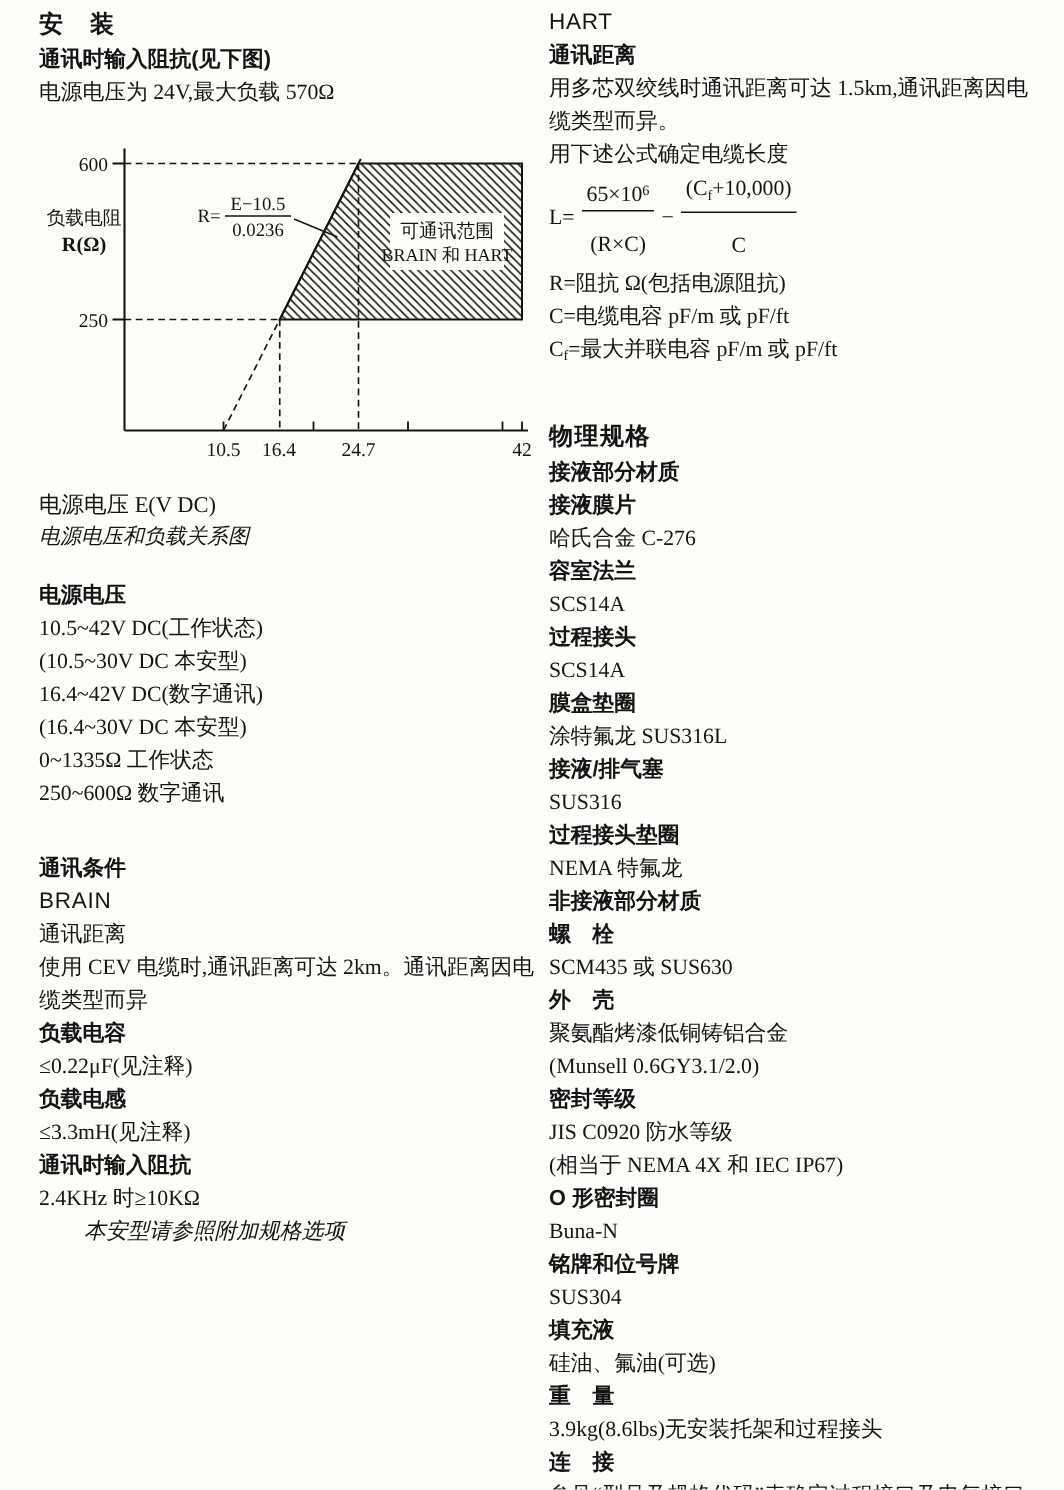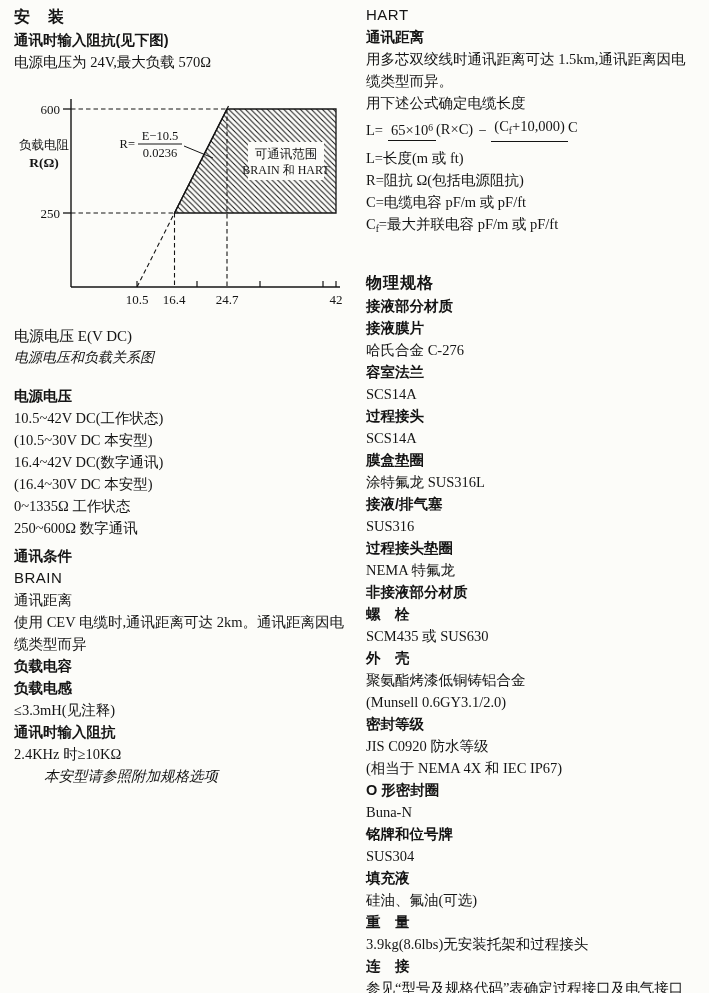--- a/index.html
+++ b/index.html
@@ -3,39 +3,39 @@
 <meta charset="utf-8">
 <style>
   *{margin:0;padding:0;box-sizing:border-box}
   html,body{width:709px;height:993px}
   body{
     background:#fcfcf9;color:#141414;
     font-family:"Liberation Serif",serif;
     position:relative;overflow:hidden;
   }
   .col{position:absolute;top:0}
-  #left-col{left:14px;width:350px;padding-top:4px}
+  #left-col{left:26px;width:350px;padding-top:4px}
   #right-col{left:366px;width:340px;padding-top:4px}
 
   .h1{font-family:"Liberation Sans",sans-serif;font-weight:bold;font-size:16px;line-height:25px;letter-spacing:1px}
   .h2{font-family:"Liberation Sans",sans-serif;font-weight:bold;font-size:14.5px;line-height:22px}
   .latin-h{font-family:"Liberation Sans",sans-serif;font-size:15px;line-height:22px;letter-spacing:.5px}
   .line{font-size:14.5px;line-height:22px}
   .kai{font-style:italic}
   .indent{padding-left:30px}
   .center{text-align:left}
-  .mt8{margin-top:8px}.mt14{margin-top:30px}.mt16{margin-top:16px}.mt18{margin-top:6px}
+  .mt8{margin-top:8px}.mt14{margin-top:30px}.mt16{margin-top:16px}.mt18{margin-top:28px}
 
   .chart-wrap{margin-top:14px}
   svg text{font-family:"Liberation Serif",serif;fill:#141414}
 
   .formula{display:flex;align-items:center;gap:5px;font-size:14.5px;line-height:18px;margin:3px 0 5px 0}
-  .frac{display:inline-flex;flex-direction:row;text-align:right}
+  .frac{display:inline-flex;flex-direction:column;text-align:center}
   .frac .num{border-bottom:1.2px solid #141414;padding:0 3px 1px 3px}
-  .frac .den{padding-top:1px}
+  .frac .den{padding-top:13px}
   sup,sub{font-size:9.5px}
   sub{vertical-align:-3px}
   sup{vertical-align:4px}
 </style>
 </head>
 <body>
 
 <div class="col" id="left-col">
 
   <div class="h1">安　装</div>
@@ -103,20 +103,21 @@
 
   <div class="line">0~1335Ω 工作状态</div>
   <div class="line">250~600Ω 数字通讯</div>
 
   <div class="h2 mt18">通讯条件</div>
   <div class="latin-h">BRAIN</div>
   <div class="line">通讯距离</div>
   <div class="line">使用 CEV 电缆时,通讯距离可达 2km。通讯距离因电</div>
   <div class="line">缆类型而异</div>
   <div class="h2">负载电容</div>
+  <div class="line">≤0.22μF(见注释)</div>
   <div class="h2">负载电感</div>
   <div class="line">≤3.3mH(见注释)</div>
   <div class="h2">通讯时输入阻抗</div>
   <div class="line">2.4KHz 时≥10KΩ</div>
   <div class="line kai indent">本安型请参照附加规格选项</div>
 </div>
 
 <div class="col" id="right-col">
 
   <div class="latin-h">HART</div>
@@ -131,21 +132,20 @@
       <span class="num"><span>65×10</span><sup>6</sup></span>
       <span class="den">(R×C)</span>
     </span>
     <span>−</span>
     <span class="frac">
       <span class="num"><span>(C</span><sub>f</sub><span>+10,000)</span></span>
       <span class="den">C</span>
     </span>
   </div>
 
-  <div class="line">L=长度(m 或 ft)</div>
   <div class="line">R=阻抗 Ω(包括电源阻抗)</div>
   <div class="line">C=电缆电容 pF/m 或 pF/ft</div>
   <div class="line"><span>C</span><sub>f</sub><span>=最大并联电容 pF/m 或 pF/ft</span></div>
 
   <div class="h1 mt14">物理规格</div>
 
   <div class="h2">接液部分材质</div>
 
   <div class="h2">接液膜片</div>
   <div class="line">哈氏合金 C-276</div>

